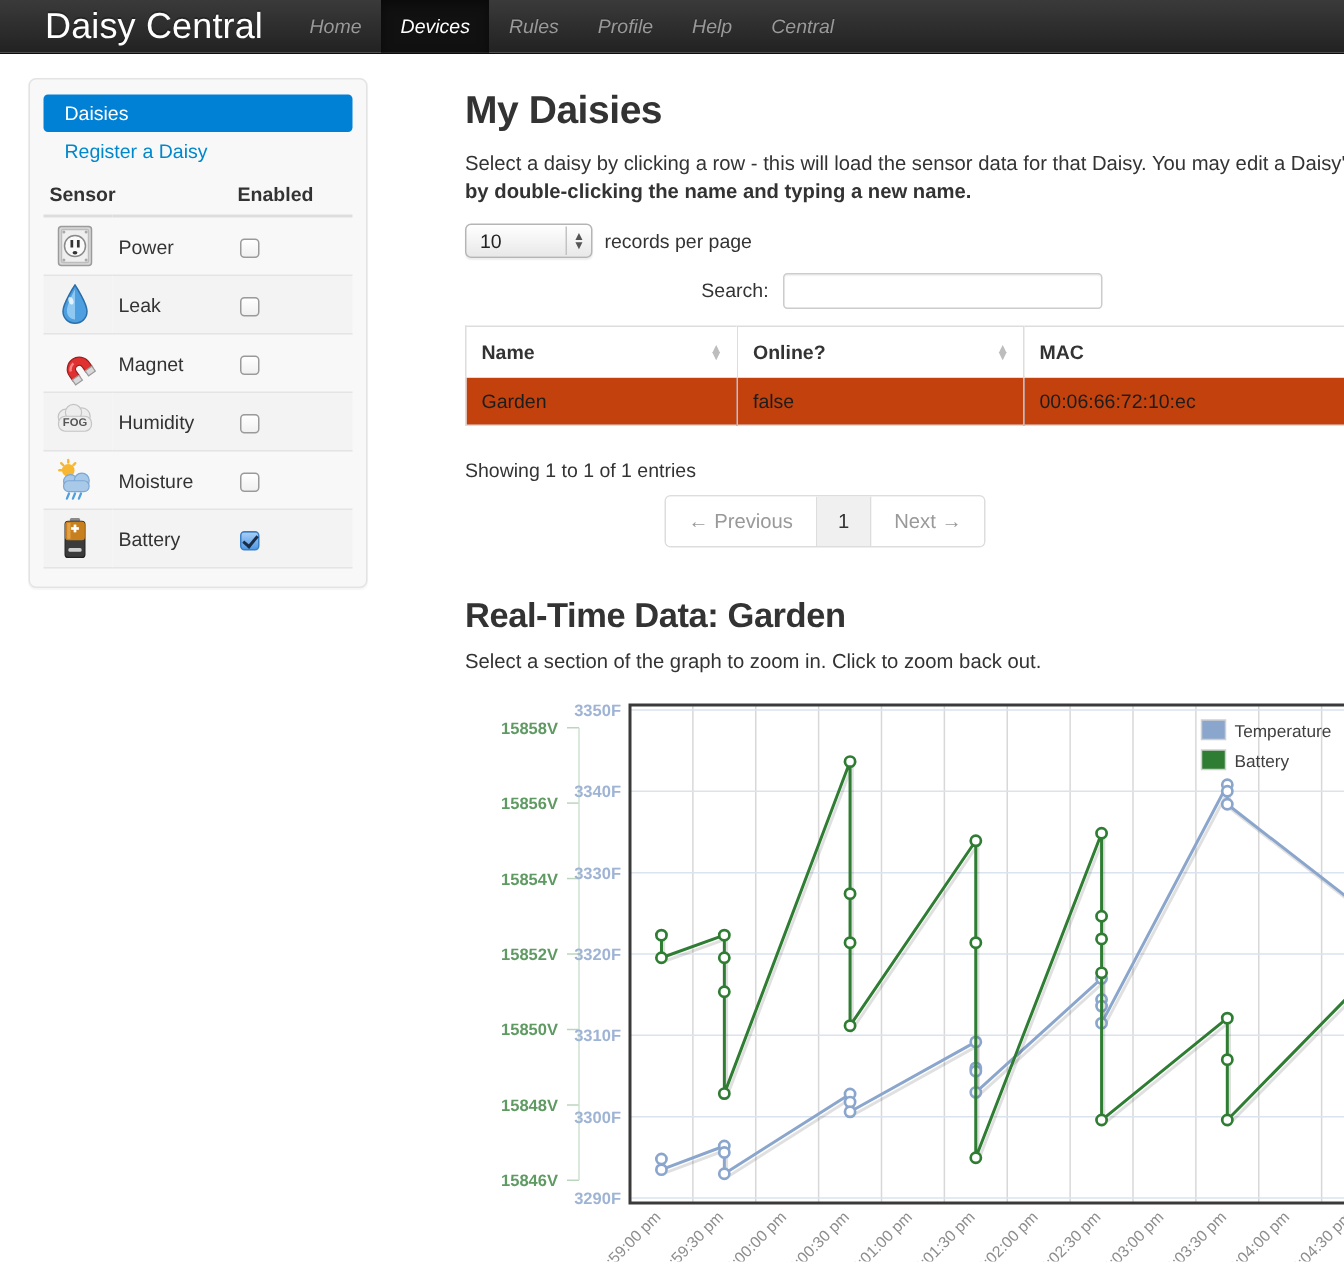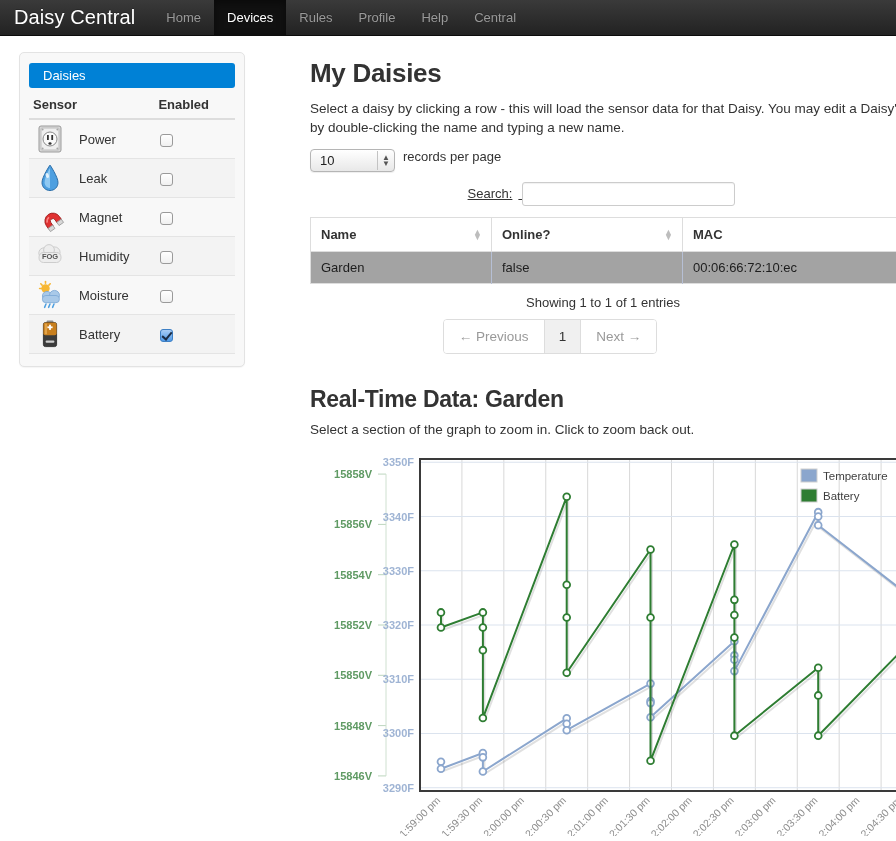--- a/index.html
+++ b/index.html
@@ -9,24 +9,24 @@
     font-size:13px;color:#333333;-webkit-font-smoothing:antialiased;
   }
   
   .navbar{
     height:35px;background:#222222;
     background:linear-gradient(to bottom,#3a3a3a 0%,#222222 100%);
     display:flex;align-items:stretch;
     border-bottom:1px solid #0c0c0c;
   }
   .brand{
-    color:#ffffff;font-size:20px;line-height:35px;padding:0 18px 0 14px;
+    color:#ffffff;font-size:24px;line-height:35px;padding:0 18px 0 30px;
     letter-spacing:.1px;white-space:nowrap;text-shadow:0 -1px 0 rgba(0,0,0,.25);
   }
-  .nav-links{display:flex;align-items:center;}
+  .nav-links{display:flex;align-items:center;font-style:italic;}
   .nav-link{
     color:#999999;font-size:13px;line-height:35px;padding:0 13px;
     text-decoration:none;white-space:nowrap;text-shadow:0 -1px 0 rgba(0,0,0,.25);
     cursor:pointer;
   }
   .nav-link.active{color:#ffffff;background:#111111;
     box-shadow:inset 0 3px 8px rgba(0,0,0,.45);}
 
   
   .page{display:flex;align-items:flex-start;padding:0;gap:36px;}
@@ -77,39 +77,39 @@
   }
 
   
   .main{flex:1;padding:16px 0 0 29px;min-width:0;}
   h1{
     font-size:26px;margin:6px 0 0 0;font-weight:bold;color:#333;
     letter-spacing:-.3px;line-height:1.2;
   }
   .lead{margin:10px 0 0 0;font-size:13.5px;line-height:19px;color:#333;
         white-space:nowrap;}
-  .lead .l2{display:block;}
-
-  .length-row{margin-top:12px;display:flex;align-items:flex-start;font-size:13px;}
+  .lead .l2{display:block;font-weight:bold;}
+
+  .length-row{margin-top:12px;display:flex;align-items:center;font-size:13px;}
   .mac-select{
     width:74px;height:21px;font-size:13px;
     border:1px solid #b5b5b5;border-radius:4px;
     background:linear-gradient(to bottom,#ffffff,#e8e8e8);
     display:flex;align-items:center;justify-content:space-between;
     padding:0 0 0 9px;color:#222;cursor:pointer;
     box-shadow:0 1px 1px rgba(0,0,0,.07);
   }
   .stepper{
     width:16px;height:19px;border-left:1px solid #c3c3c3;
     display:flex;flex-direction:column;align-items:center;justify-content:center;
     line-height:6px;font-size:8px;color:#555;
   }
   .records-label{margin-left:8px;color:#333;}
 
-  .search-row{margin-top:10px;text-align:right;padding-right:161px;font-size:13px;text-decoration:underline;}
+  .search-row{margin-top:10px;text-align:right;padding-right:161px;font-size:13px;}
   .search-row label{margin-right:6px;color:#333;}
   .search-input{
     width:213px;height:24px;border:1px solid #cccccc;border-radius:3px;
     background:#fff;vertical-align:middle;padding:0 6px;font-size:13px;
     font-family:inherit;color:#333;box-sizing:border-box;
     box-shadow:inset 0 1px 1px rgba(0,0,0,.06);
   }
 
   .dtable{
     width:720px;border-collapse:collapse;margin-top:11px;
@@ -123,25 +123,25 @@
   .dtable th:last-child{border-right:none;}
   .sort-arrows{
     position:absolute;right:9px;top:50%;transform:translateY(-50%);
     display:flex;flex-direction:column;line-height:5px;color:#bdbdbd;font-size:9px;
   }
   .dtable td{
     padding:8px 10px;font-size:13px;color:#2f2f2f;
     border-right:1px solid #b6bfd4;
   }
   .dtable td:last-child{border-right:none;}
-  .dtable tr.selected td{background:#a3a3a3;color:#1d1d1d;}
+  .dtable tr.selected td{background:#c2410c;color:#1d1d1d;}
   .col-name{width:160px;}
   .col-online{width:170px;}
 
-  .info-row{margin-top:11px;font-size:13px;color:#333;text-align:center;}
+  .info-row{margin-top:22px;font-size:13px;color:#333;}
   .pager{margin-top:9px;display:flex;justify-content:center;padding-right:106px;}
   .pager-group{display:flex;border:1px solid #dddddd;border-radius:4px;overflow:hidden;}
   .pager-btn{
     padding:9px 15px;font-size:13.5px;color:#999999;background:#ffffff;
     border-right:1px solid #dddddd;cursor:pointer;white-space:nowrap;
   }
   .pager-btn.num{color:#333;background:#f0f0f0;padding:9px 14px;}
   .pager-btn:last-child{border-right:none;}
 
   h2{font-size:23px;margin:32px 0 0 0;font-weight:bold;color:#333;letter-spacing:-.3px;}
@@ -169,20 +169,23 @@
     <a class="nav-link">Central</a>
   </div>
 </div>
 
 <div class="page">
 
   <div class="sidebar">
     <ul class="nav-list">
       <li class="active">
         <a>Daisies</a>
+      </li>
+      <li>
+        <a>Register a Daisy</a>
       </li>
     </ul>
 
     <table class="sensor-table">
       <thead>
         <tr>
           <th colspan="2">Sensor</th>
           <th class="col-en">Enabled</th>
         </tr>
       </thead>

